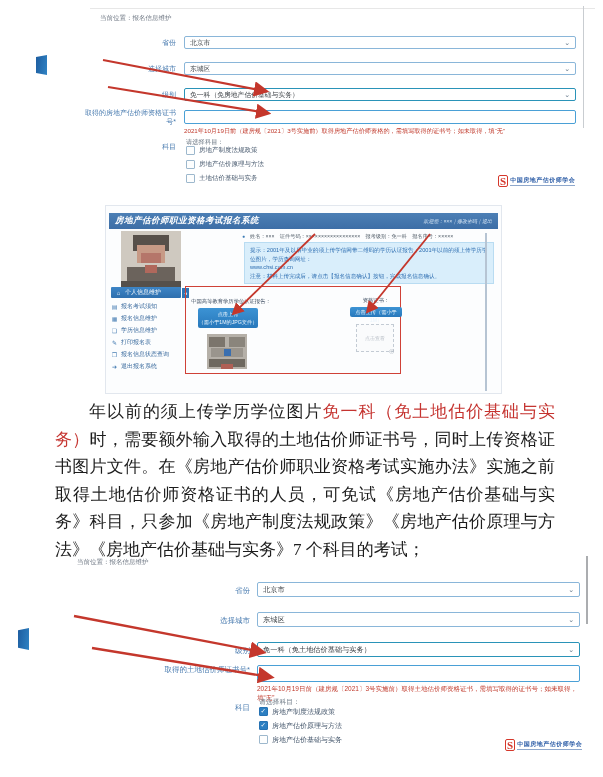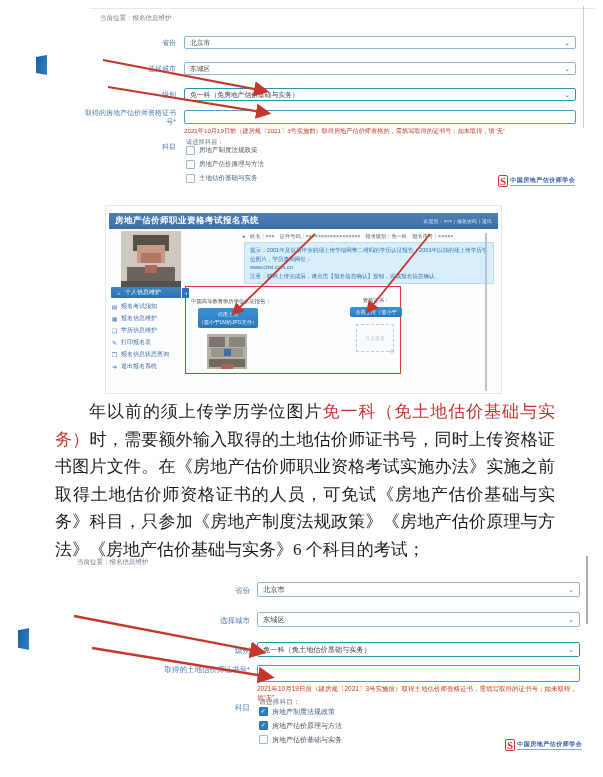--- a/index.html
+++ b/index.html
@@ -24,21 +24,21 @@
   .cb.on{background:#2d7fc1;border-color:#2672b3;}
   .cb.on::after{content:"✓";position:absolute;left:0.5px;top:-1.5px;color:#fff;font-size:6.5px;}
   .cbl{font-size:6.5px;color:#44566b;}
   
   .wm{display:flex;align-items:center;gap:2px;}
   .wm .mark{color:#d5372b;font-weight:bold;font-size:11px;font-family:"Liberation Serif",serif;
             border:1px solid #d5372b;border-radius:2px;padding:0 1px;line-height:10px;}
   .wm .wtxt{color:#2f5fa8;font-size:6px;font-weight:bold;letter-spacing:0.5px;border-bottom:1px solid #8fa8cc;}
   
   #shot{background:#fcfdfe;border:1px solid #e2e7ee;}
-  #shot-header{background:linear-gradient(#4c7fb5,#3d6ea6);}
+  #shot-header{background:linear-gradient(#4c7fb5,#3d6ea6);font-style:italic;}
   #shot-header .t{color:#fff;font-size:8.5px;font-weight:bold;letter-spacing:0.5px;}
   #shot-header .r{color:#d7e6f5;font-size:5px;}
   .userline{font-size:5.2px;color:#55606b;}
   .notice{background:#d9eefb;border:1px solid #b9dcf2;font-size:5.6px;color:#2b6cb0;
           line-height:1.55;padding:3px 5px;box-sizing:border-box;}
   .sbitem{display:flex;align-items:center;gap:3px;height:11px;font-size:6px;color:#38699d;white-space:nowrap;}
   .sbitem .ic{font-size:6px;color:#4c81b5;width:7px;text-align:center;}
   .sbitem.active{background:linear-gradient(#3d85c6,#2e6fae);color:#fff;border-radius:1px;padding-left:4px;}
   .sbitem.active .ic{color:#fff;}
   .upl-title{font-size:5.3px;color:#3c4c60;text-align:center;}
@@ -216,21 +216,21 @@
     <defs>
         <marker id="m2" markerWidth="7" markerHeight="7" refX="5" refY="3.5" orient="auto">
       <polygon points="0,0 7,3.5 0,7" fill="#c4372c"></polygon>
         </marker>
       </defs>
     <line x1="135" y1="6" x2="54" y2="85" stroke="#c4372c" stroke-width="1.8" marker-end="url(#m2)"></line>
     <line x1="250" y1="6" x2="188" y2="83" stroke="#c4372c" stroke-width="1.8" marker-end="url(#m2)"></line>
   </svg>
 
   <div id="para" class="abs" style="left:55px;top:398px;width:500px;">
-    <span>年以前的须上传学历学位图片</span><span class="redtxt">免一科（免土地估价基础与实务）</span><span>时，需要额外输入取得的土地估价师证书号，同时上传资格证书图片文件。在《房地产估价师职业资格考试实施办法》实施之前取得土地估价师资格证书的人员，可免试《房地产估价基础与实务》科目，只参加《房地产制度法规政策》《房地产估价原理与方法》《房地产估价基础与实务》6 个科目的考试；</span>
+    <span>年以前的须上传学历学位图片</span><span class="redtxt">免一科（免土地估价基础与实务）</span><span>时，需要额外输入取得的土地估价师证书号，同时上传资格证书图片文件。在《房地产估价师职业资格考试实施办法》实施之前取得土地估价师资格证书的人员，可免试《房地产估价基础与实务》科目，只参加《房地产制度法规政策》《房地产估价原理与方法》《房地产估价基础与实务》7 个科目的考试；</span>
   </div>
 
   <div class="abs" style="left:65px;top:553px;width:525px;height:212px;">
     <div class="abs crumb" style="left:12px;top:5px;">当前位置：报名信息维护</div>
 
     <div class="abs flabel" style="left:60px;top:33px;width:125px;font-size:7.5px;">省份</div>
     <div class="abs sel" style="left:192px;top:29px;width:323px;height:15px;font-size:7.2px;">
       <span>北京市</span>
       <span class="car">⌄</span>
     </div>

